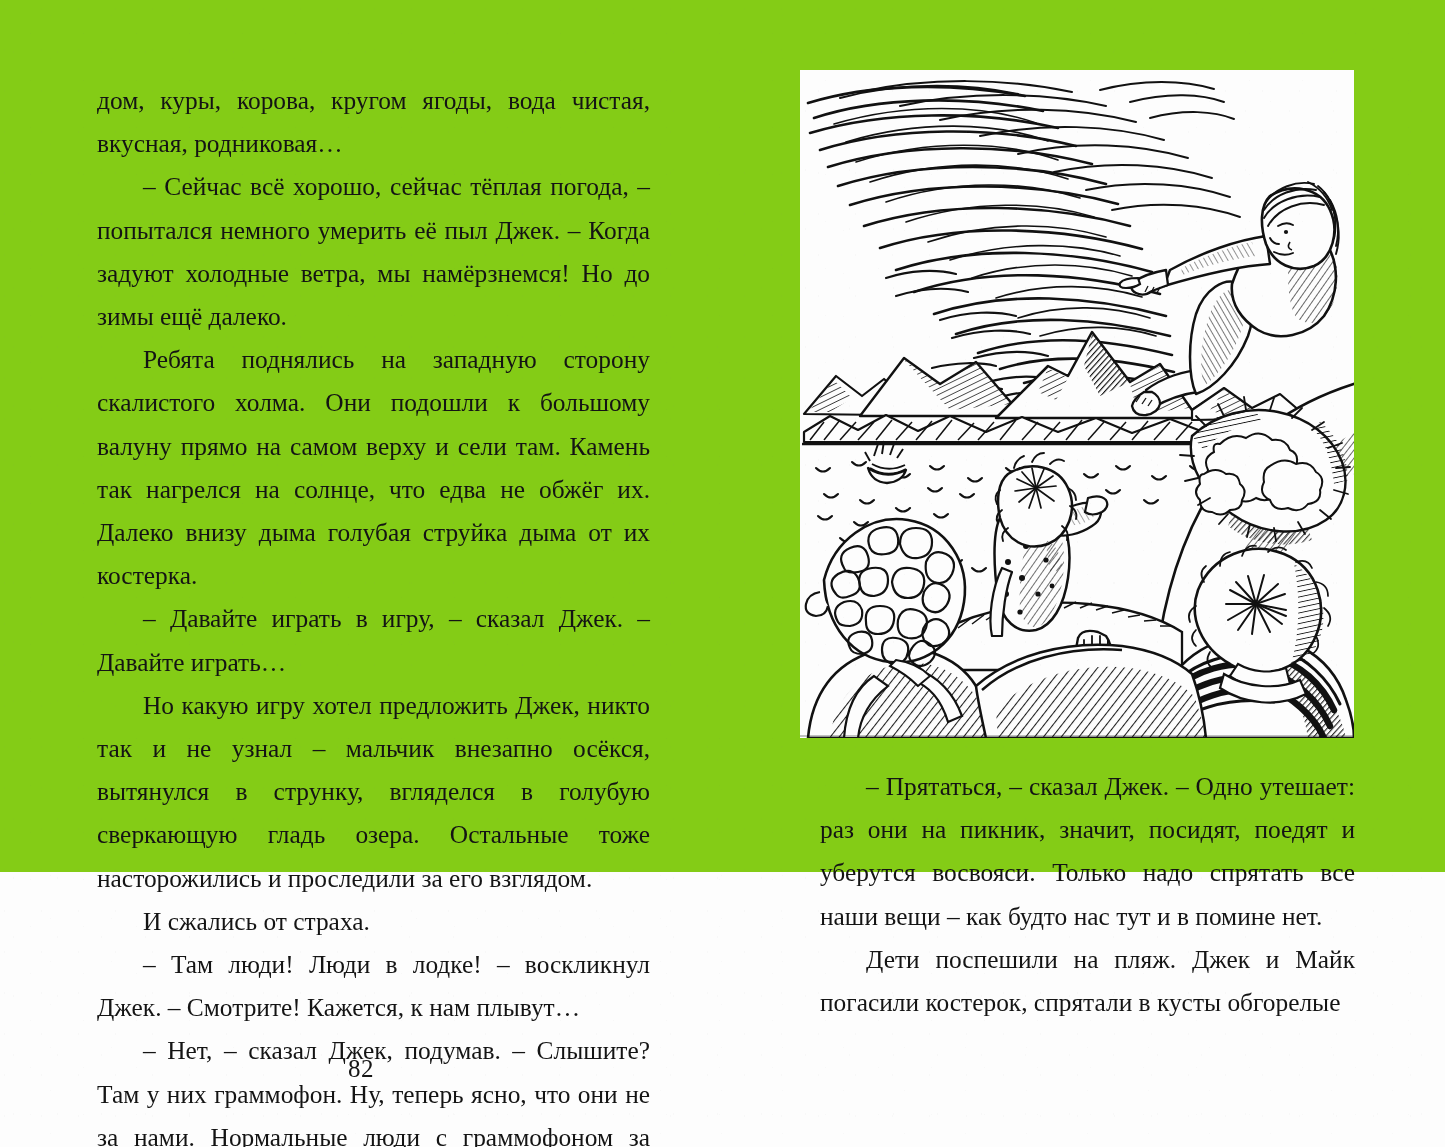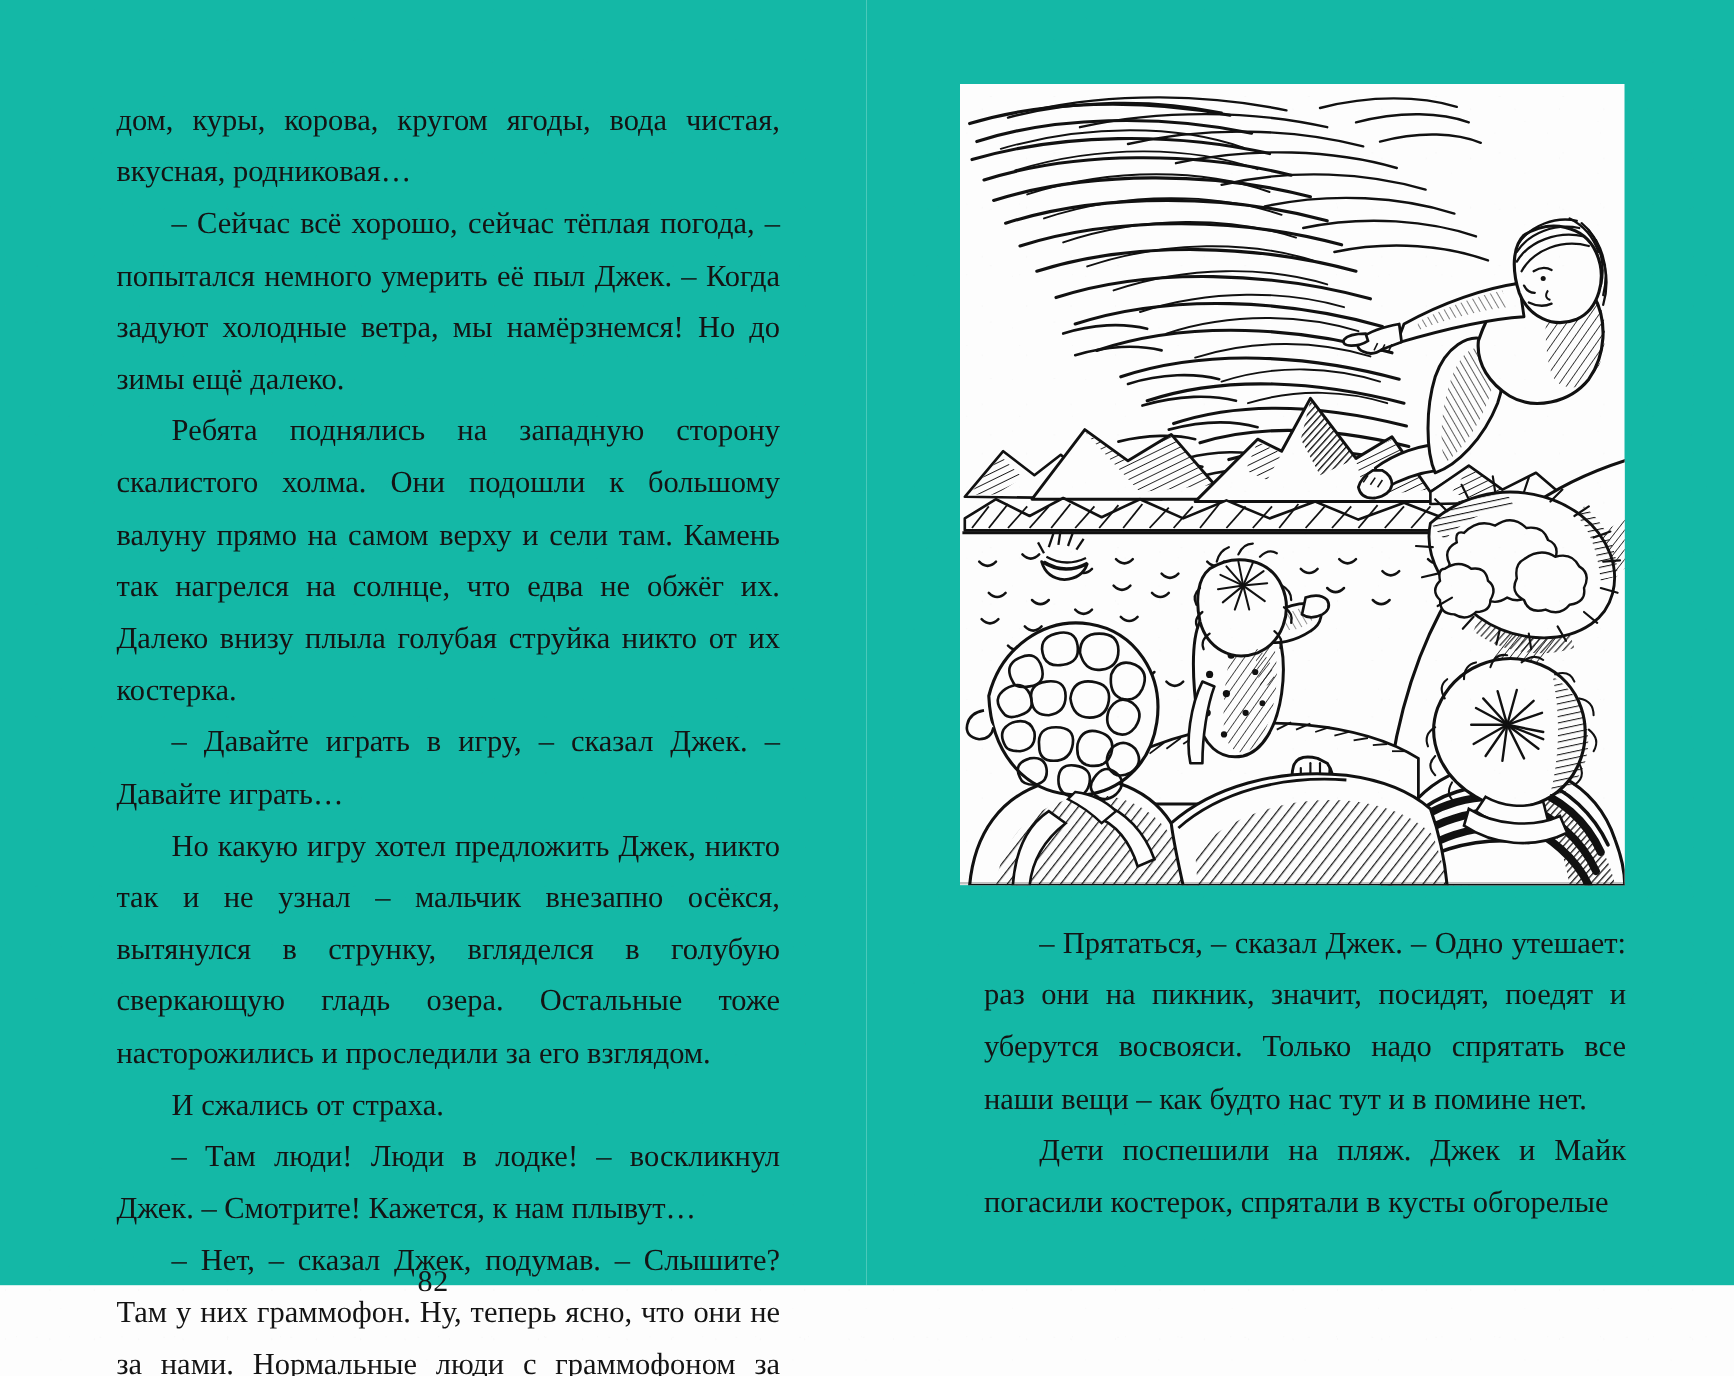--- a/index.html
+++ b/index.html
@@ -15,22 +15,22 @@
     background: #fdfdfd;
     overflow: hidden;
     font-family: "Liberation Serif", "DejaVu Serif", serif;
     color: #111111;
   }
 
   
   .leaf {
     position: absolute;
     top: 0;
-    height: 1071px;
-    background: #14b8a6;
+    height: 872px;
+    background: #84cc16;
   }
   .leaf-left  { left: 0;    width: 722px; }
   .leaf-right { left: 722px; width: 723px; }
 
   
   .textcol {
     position: absolute;
     font-size: 25.4px;
     line-height: 43.2px;
     text-align: justify;
@@ -88,21 +88,21 @@
 </head>
 <body>
 
 <div id="page">
 
   <div class="leaf leaf-left">
 
     <div class="textcol" id="left-text">
       <p class="noindent">дом, куры, корова, кругом ягоды, вода чистая, вкусная, родниковая…</p>
       <p>– Сейчас всё хорошо, сейчас тёплая погода, – попытался немного умерить её пыл Джек. – Когда задуют холодные ветра, мы намёрзнемся! Но до зимы ещё далеко.</p>
-      <p>Ребята поднялись на западную сторону скалистого холма. Они подошли к большому валуну прямо на самом верху и сели там. Камень так нагрелся на солнце, что едва не обжёг их. Далеко внизу плыла голубая струйка никто от их костерка.</p>
+      <p>Ребята поднялись на западную сторону скалистого холма. Они подошли к большому валуну прямо на самом верху и сели там. Камень так нагрелся на солнце, что едва не обжёг их. Далеко внизу дыма голубая струйка дыма от их костерка.</p>
       <p>– Давайте играть в игру, – сказал Джек. – Давайте играть…</p>
       <p>Но какую игру хотел предложить Джек, никто так и не узнал – мальчик внезапно осёкся, вытянулся в струнку, вгляделся в голубую сверкающую гладь озера. Остальные тоже насторожились и проследили за его взглядом.</p>
       <p>И сжались от страха.</p>
       <p>– Там люди! Люди в лодке! – воскликнул Джек. – Смотрите! Кажется, к нам плывут…</p>
       <p>– Нет, – сказал Джек, подумав. – Слышите? Там у них граммофон. Ну, теперь ясно, что они не за нами. Нормальные люди с граммофоном за беглецами не гоняются. А, я понял! Тут же летом дачников полно. Пикники устраивают, на лодках катаются. На той стороне озера – посёлок, они, должно быть, оттуда.</p>
 
     </div>
 
     <div class="folio" id="folio-left">82</div>
   </div>

